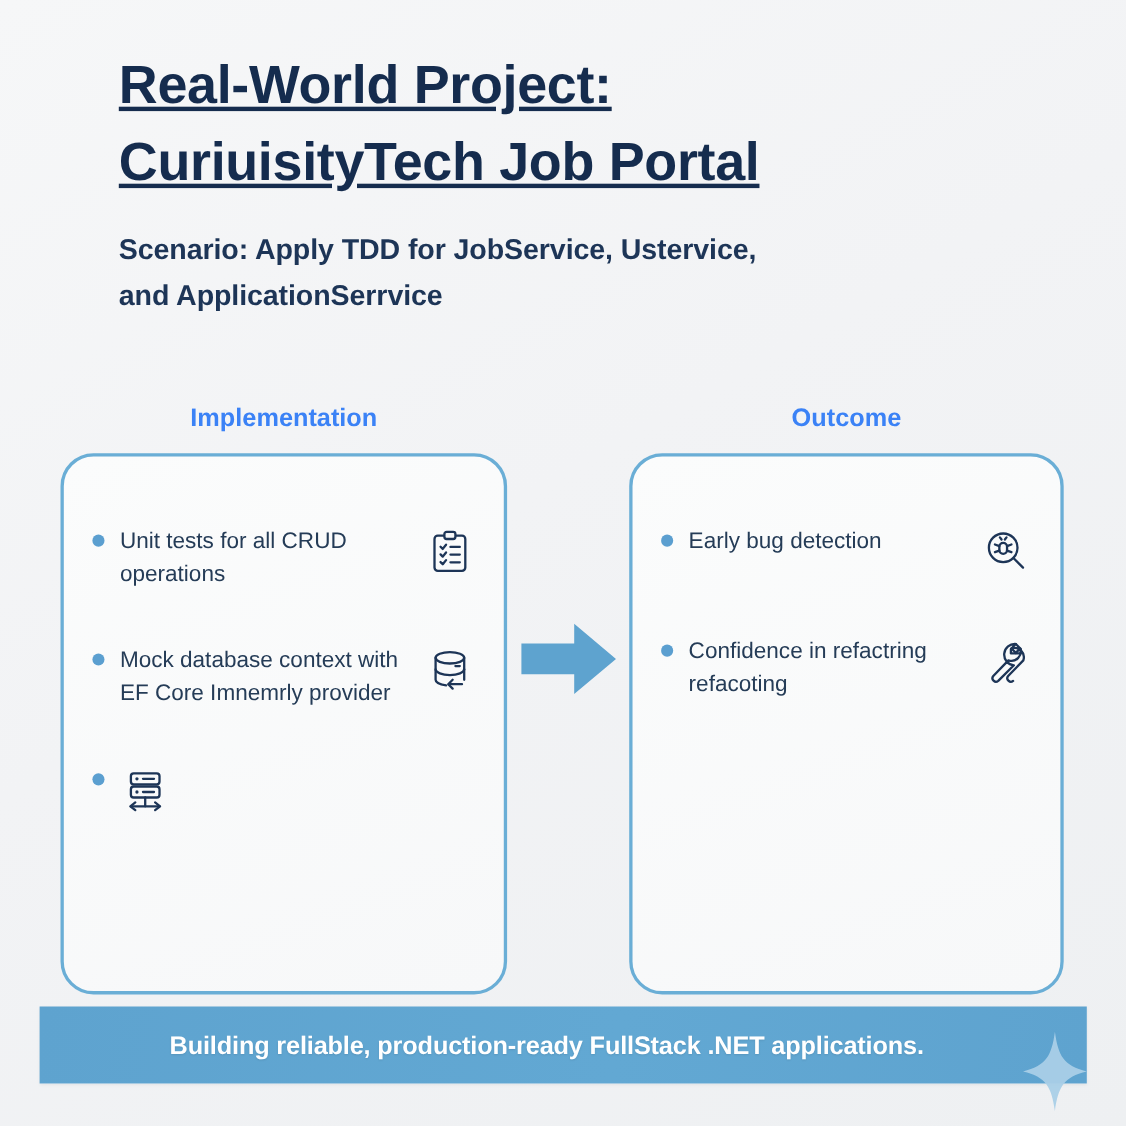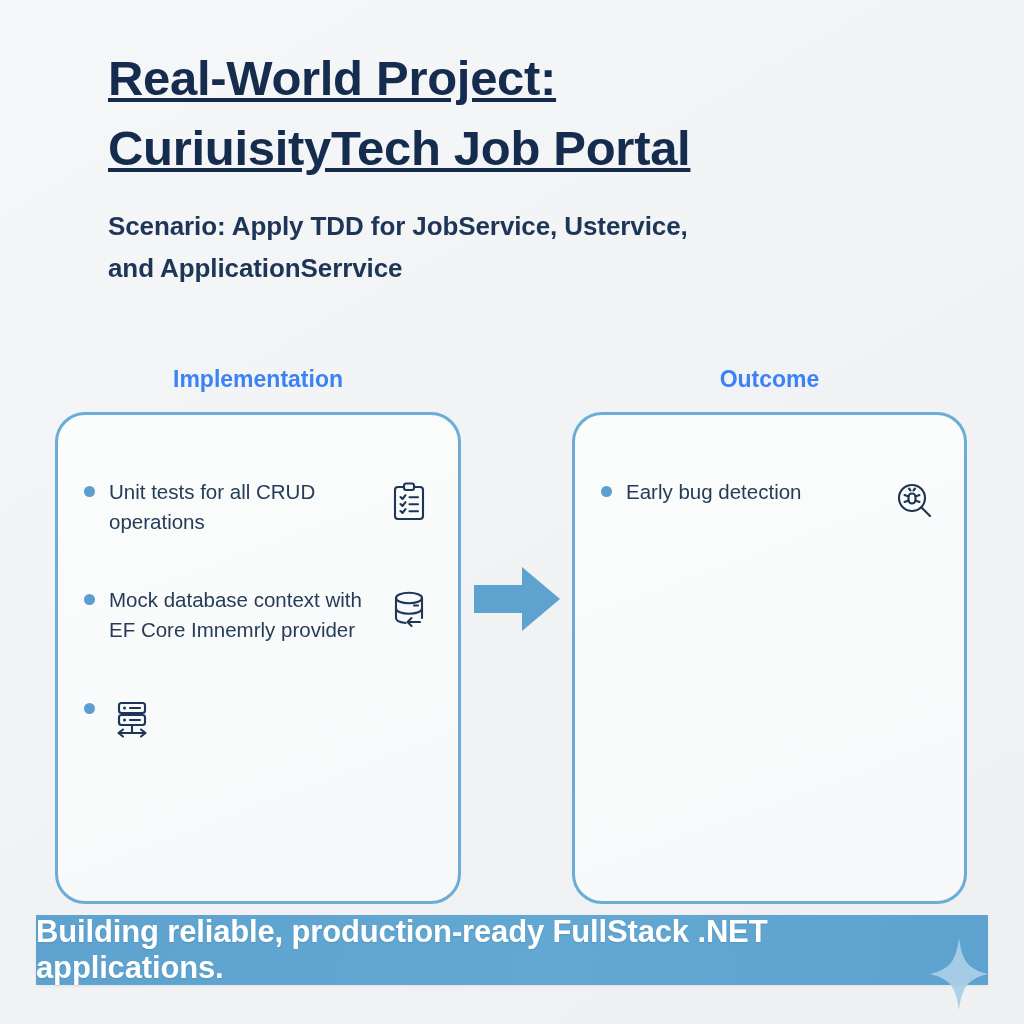--- a/index.html
+++ b/index.html
@@ -139,21 +139,21 @@
     width: 952px;
     height: 70px;
     background: linear-gradient(100deg, #5ea3cf 0%, #62a8d3 55%, #5ea3cf 100%);
     display: flex;
     align-items: center;
     justify-content: center;
     box-shadow: 0 1px 3px rgba(0,0,0,0.06);
   }
 
   .footer-text {
-    font-size: 31px;
+    font-size: 23px;
     font-weight: bold;
     color: #ffffff;
     letter-spacing: -0.15px;
     text-shadow: 0 1px 2px rgba(0,0,0,0.10);
     padding-right: 30px;
   }
 
   .sparkle {
     position: absolute;
     left: 928px;
@@ -255,20 +255,30 @@
             <line x1="17.5" y1="10.5" x2="16" y2="8.5"></line>
             <line x1="20.5" y1="10.5" x2="22" y2="8.5"></line>
             <line x1="15.5" y1="16.5" x2="11.5" y2="15"></line>
             <line x1="22.5" y1="16.5" x2="26.5" y2="15"></line>
             <line x1="15.5" y1="20.5" x2="11.5" y2="22"></line>
             <line x1="22.5" y1="20.5" x2="26.5" y2="22"></line>
           </svg>
         </span>
       </div>
 
+      <div class="bullet-row">
+        <span class="dot"></span>
+        <span class="bullet-text">Confidence in refactring refacoting</span>
+        <span class="bullet-icon">
+          <svg width="44" height="44" viewBox="0 0 44 44" fill="none" stroke="#1d3557" stroke-width="2.1" stroke-linecap="round" stroke-linejoin="round">
+            <path d="M30.5 5.5 l-4.5 4.5 0 4 4 0 4.5 -4.5 a8.5 8.5 0 0 1 -10.8 10.8 L10 34.5 a3.2 3.2 0 0 0 4.5 4.5 L28.7 24.8 A8.5 8.5 0 0 1 30.5 5.5 z"></path>
+            <path d="M13.5 5.5 l-4.5 4.5 0 4 4 0 4.5 -4.5 a8.5 8.5 0 0 0 -10.8 10.8 L20.5 34.5 a3.2 3.2 0 0 1 -4.5 4.5" transform="translate(44,0) scale(-1,1)"></path>
+          </svg>
+        </span>
+      </div>
 
 
     </div>
   </div>
 
   <div class="footer">
     <span class="footer-text">Building reliable, production-ready FullStack .NET applications.</span>
   </div>
 
   <div class="sparkle">

